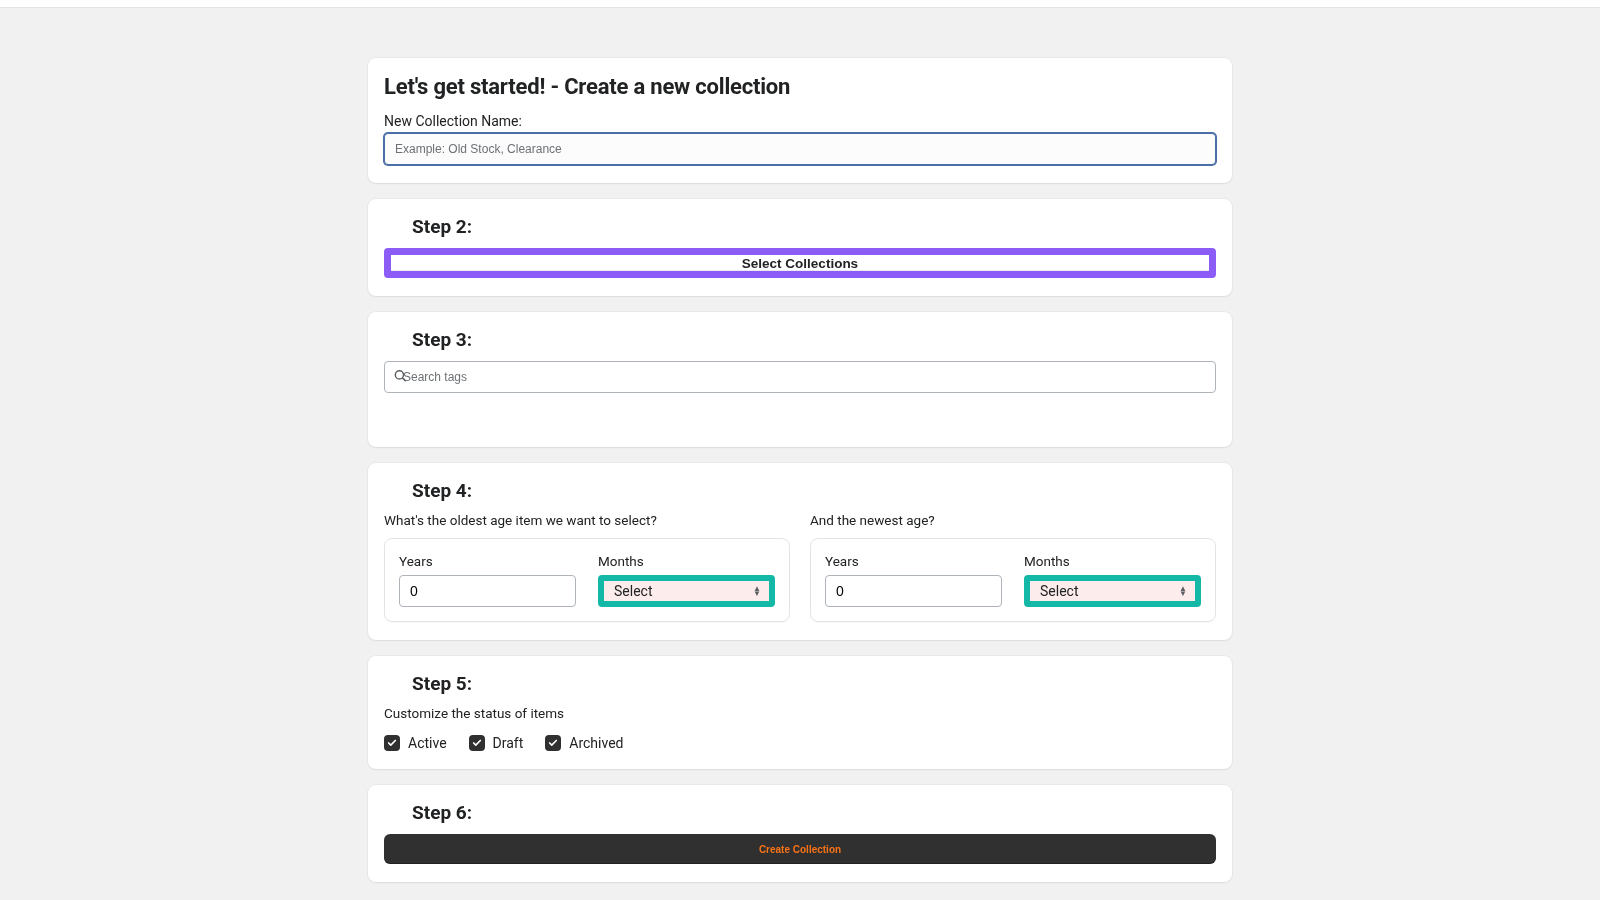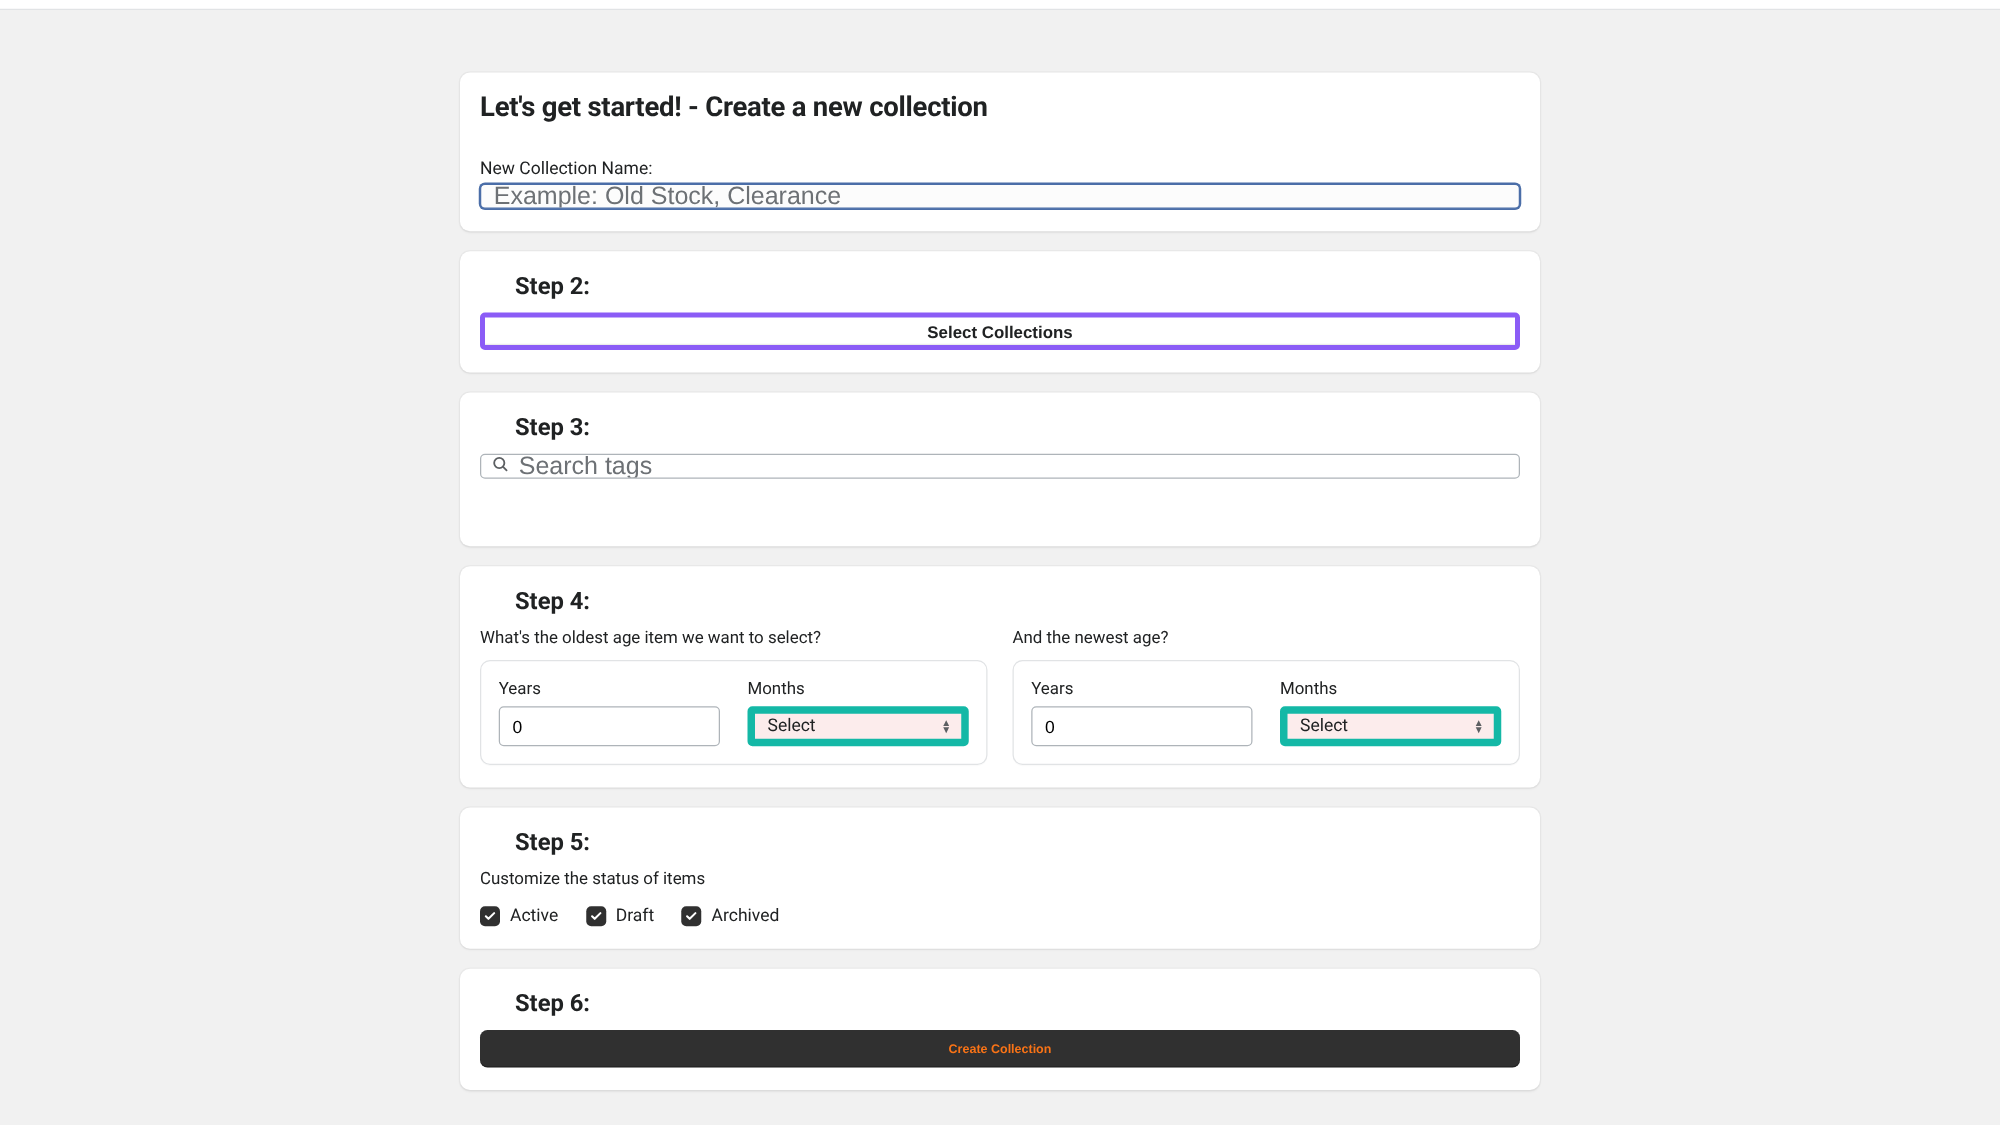--- a/index.html
+++ b/index.html
@@ -22,21 +22,21 @@
   .card {
     background: #fff;
     border-radius: 8px;
     box-shadow: 0 0 0 1px rgba(0,0,0,0.03), 0 1px 2px rgba(0,0,0,0.06);
     padding: 16px 16px 18px 16px;
     margin-bottom: 16px;
   }
   .card h1 {
     font-size: 22px;
     font-weight: 700;
-    margin-bottom: 28px;
+    margin-bottom: 14px;
     letter-spacing: -0.2px;
   }
   .card h2 {
     font-size: 19px;
     font-weight: 700;
     margin-bottom: 10px;
     margin-left: 28px;
   }
   .label {
     font-size: 14px;
@@ -44,39 +44,39 @@
     display: block;
     color: #202223;
   }
   .sublabel {
     font-size: 13.5px;
     margin-bottom: 8px;
     color: #202223;
   }
   .input {
     width: 100%;
-    height: 20px;
+    height: 32px;
     border: 1px solid #aeb4b9;
     border-radius: 4px;
     padding: 0 10px;
-    font-size: 20px;
+    font-size: 12px;
     background: #fff;
     color: #202223;
     outline: none;
   }
   .input.focused {
     border: 1px solid #4b6ea8;
     box-shadow: 0 0 0 1px #4b6ea8;
     background: #fcfcfc;
   }
   .input::placeholder { color: #6d7175; }
   .btn-outline {
     width: 100%;
     height: 30px;
-    border: 4px solid #8b5cf6;
+    border: 7px solid #8b5cf6;
     background: #fff;
     border-radius: 4px;
     font-size: 13.5px;
     font-weight: 600;
     color: #202223;
     cursor: pointer;
     box-shadow: inset 0 -1px 0 rgba(0,0,0,0.08);
   }
   .btn-primary {
     width: 100%;
@@ -95,21 +95,21 @@
   }
   .search-wrap .search-icon {
     position: absolute;
     left: 9px;
     top: 50%;
     transform: translateY(-50%);
     color: #5c5f62;
     pointer-events: none;
   }
   .search-input {
-    padding-left: 30px;
+    padding-left: 18px;
   }
   .row-2 {
     display: flex;
     gap: 20px;
     align-items: center;
   }
   .col {
     flex: 1;
   }
   .subcard {

